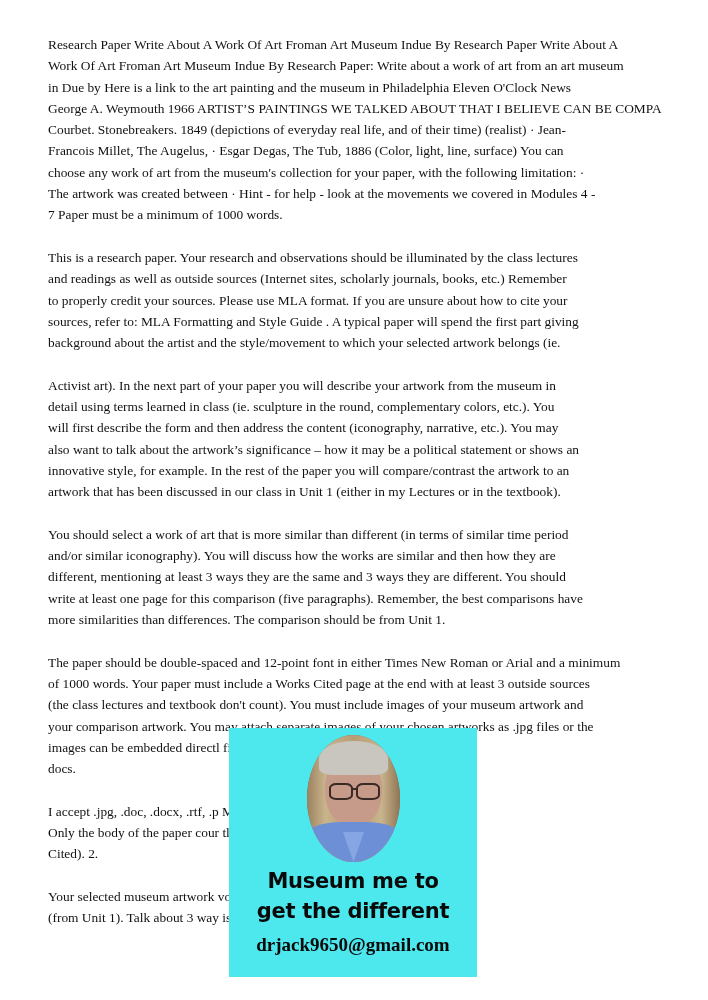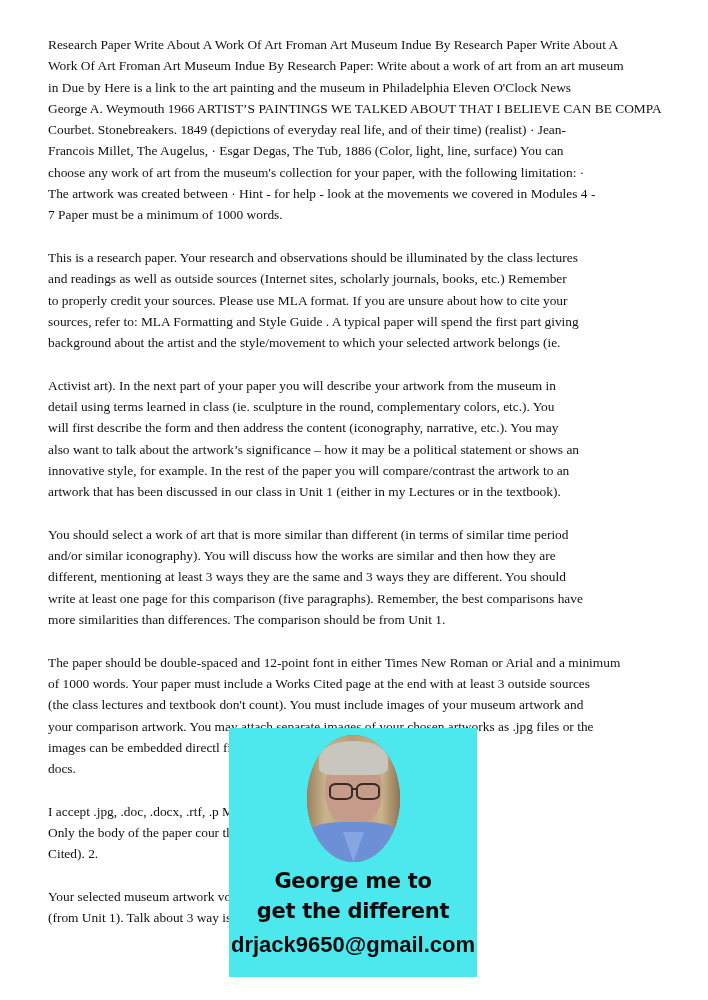--- a/index.html
+++ b/index.html
@@ -130,23 +130,23 @@
       letter-spacing: -0.3px;
     }
     .cta span {
       display: block;
     }
     .email {
       position: absolute;
       left: 0;
       right: 0;
       top: 203px;
-      font-family: Liberation Sans, sans-serif;
+      font-family: Liberation Serif, serif;
       font-weight: bold;
-      font-size: 22px;
+      font-size: 19px;
       line-height: 28px;
       color: #0a0a0a;
     }
   </style>
 </head>
 <body>
 
 <div class="page">
   <div class="para">
     <span class="line">Research Paper Write About A Work Of Art Froman Art Museum Indue By Research Paper Write About A</span>
@@ -206,17 +206,17 @@
     <div class="neck"></div>
     <div class="face"></div>
     <div class="hair"></div>
     <div class="glasses l"></div>
     <div class="glasses r"></div>
     <div class="bridge"></div>
     <div class="shirt"></div>
     <div class="collar"></div>
   </div>
   <div class="cta">
-    <span>George me to</span>
+    <span>Museum me to</span>
     <span>get the different</span>
   </div>
   <div class="email">drjack9650@gmail.com</div>
 </div>
 
 </body></html>

